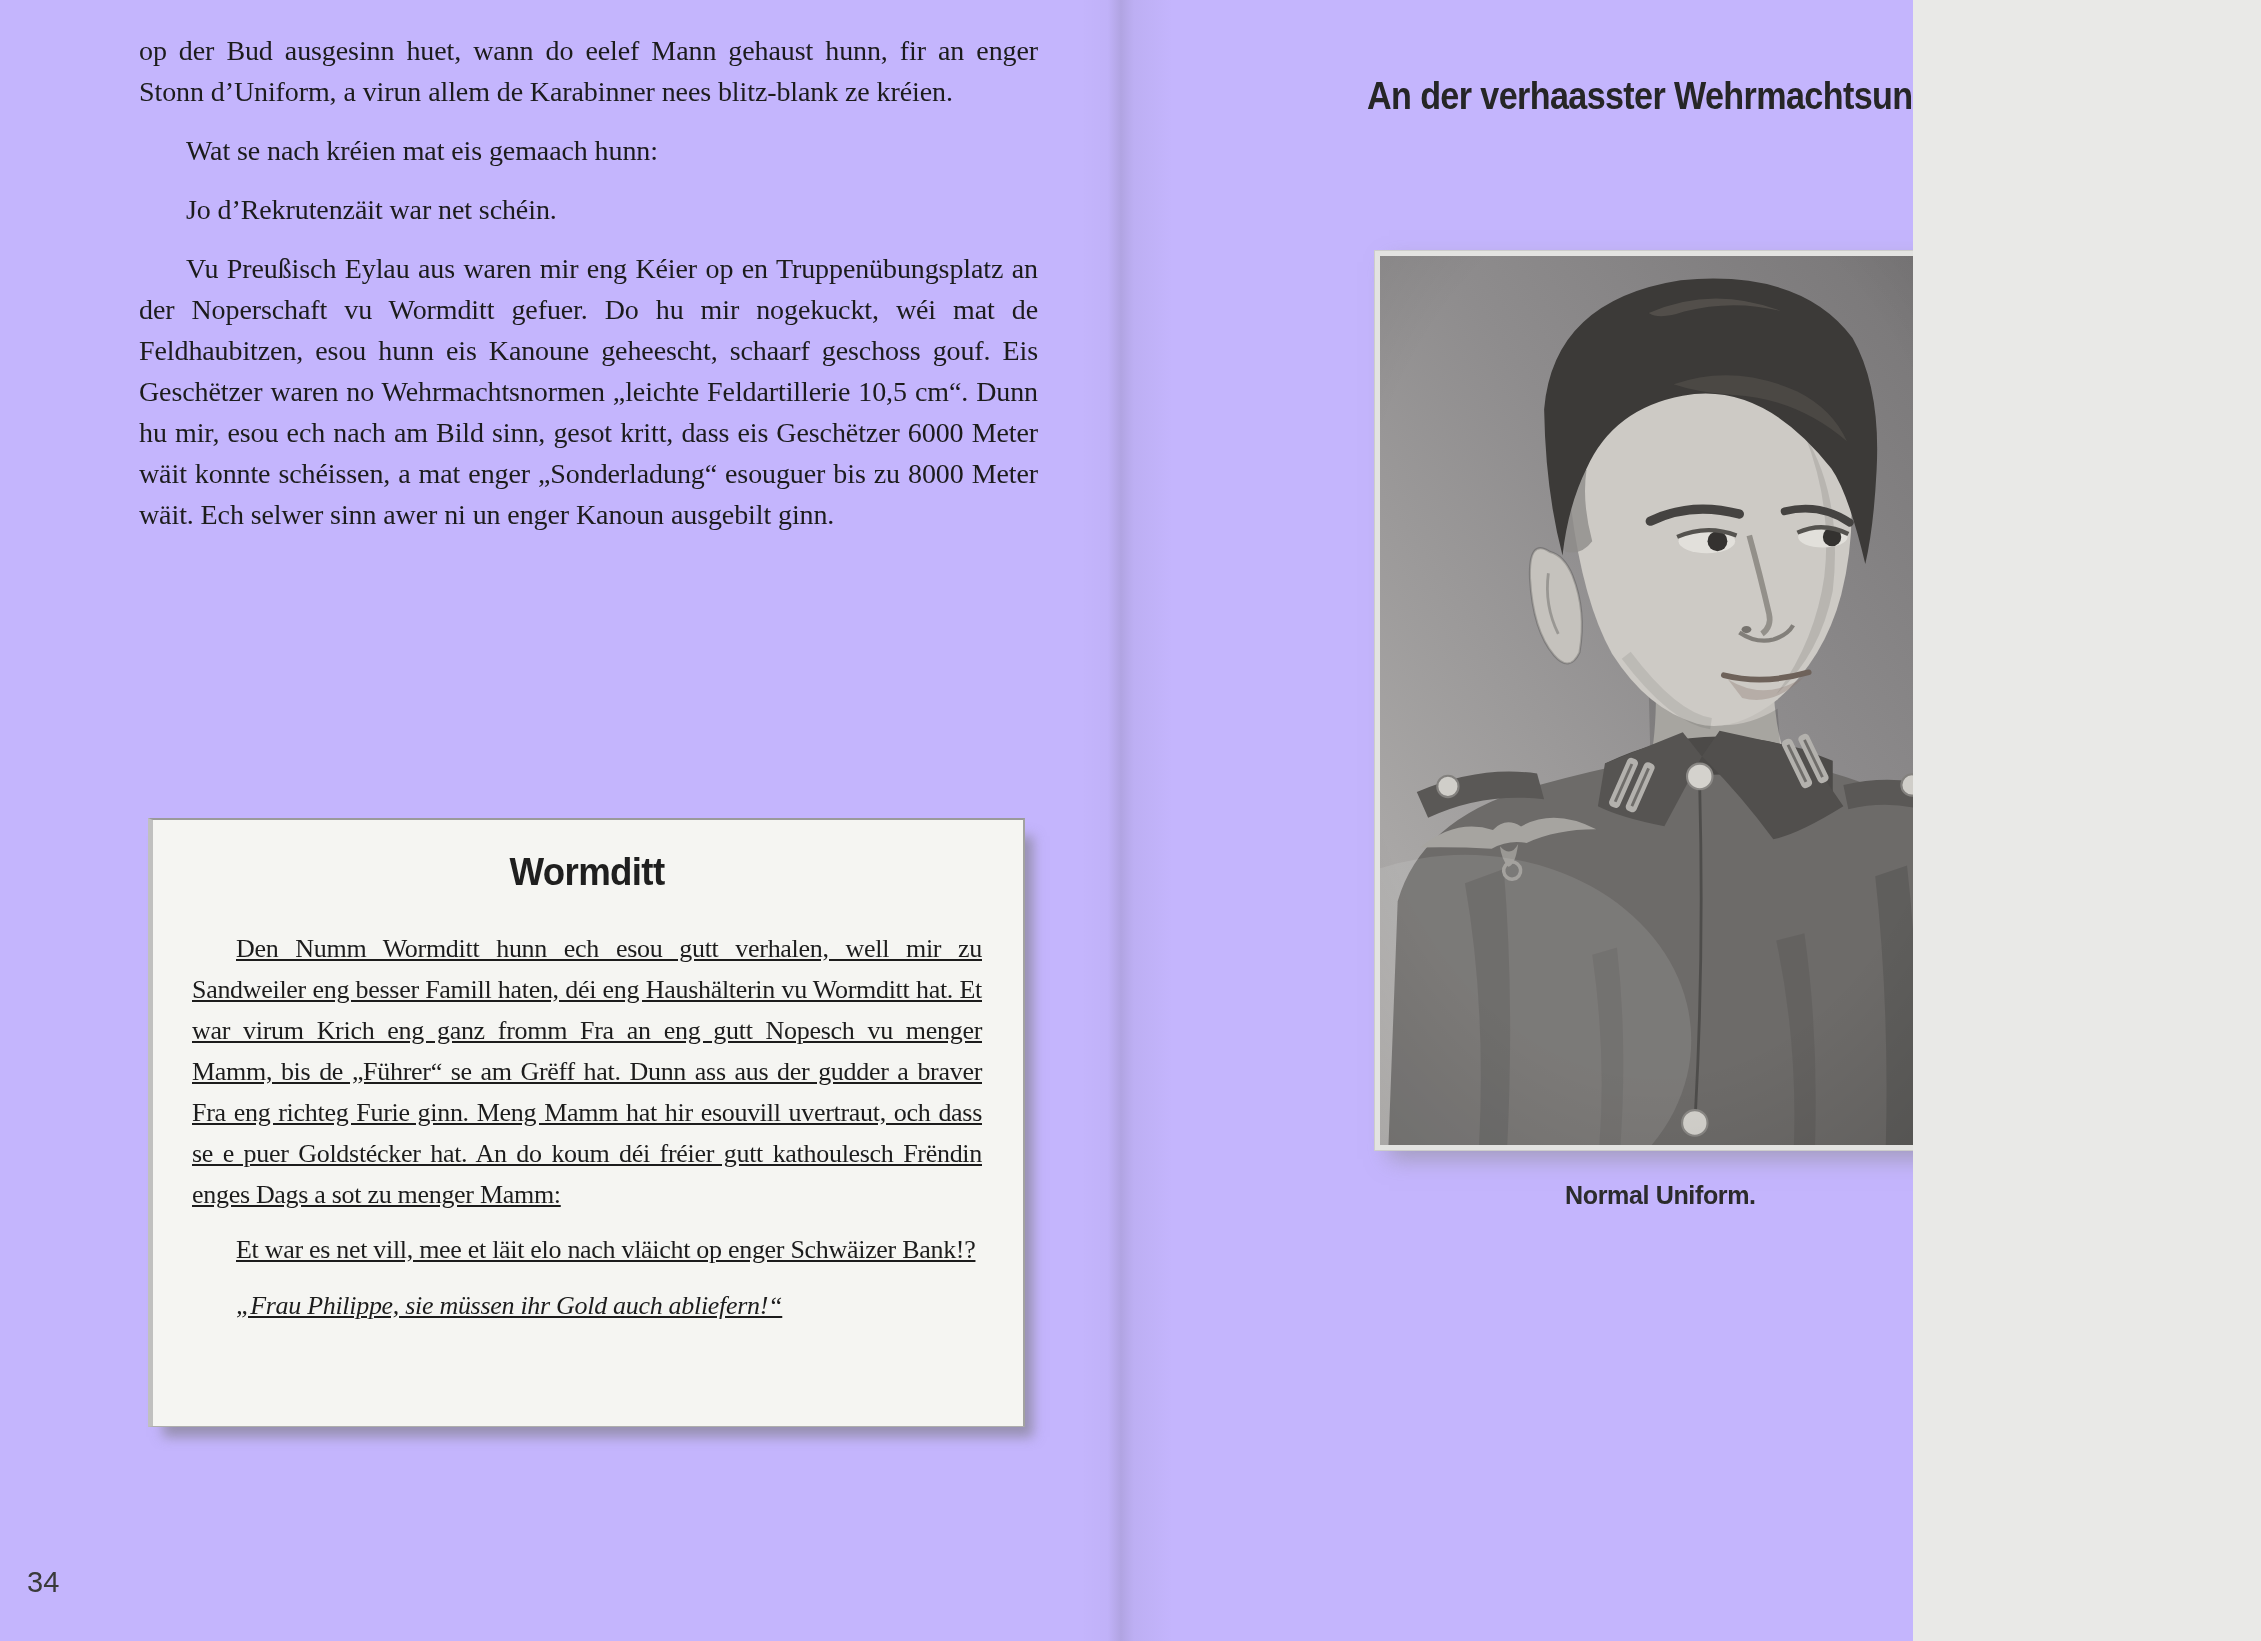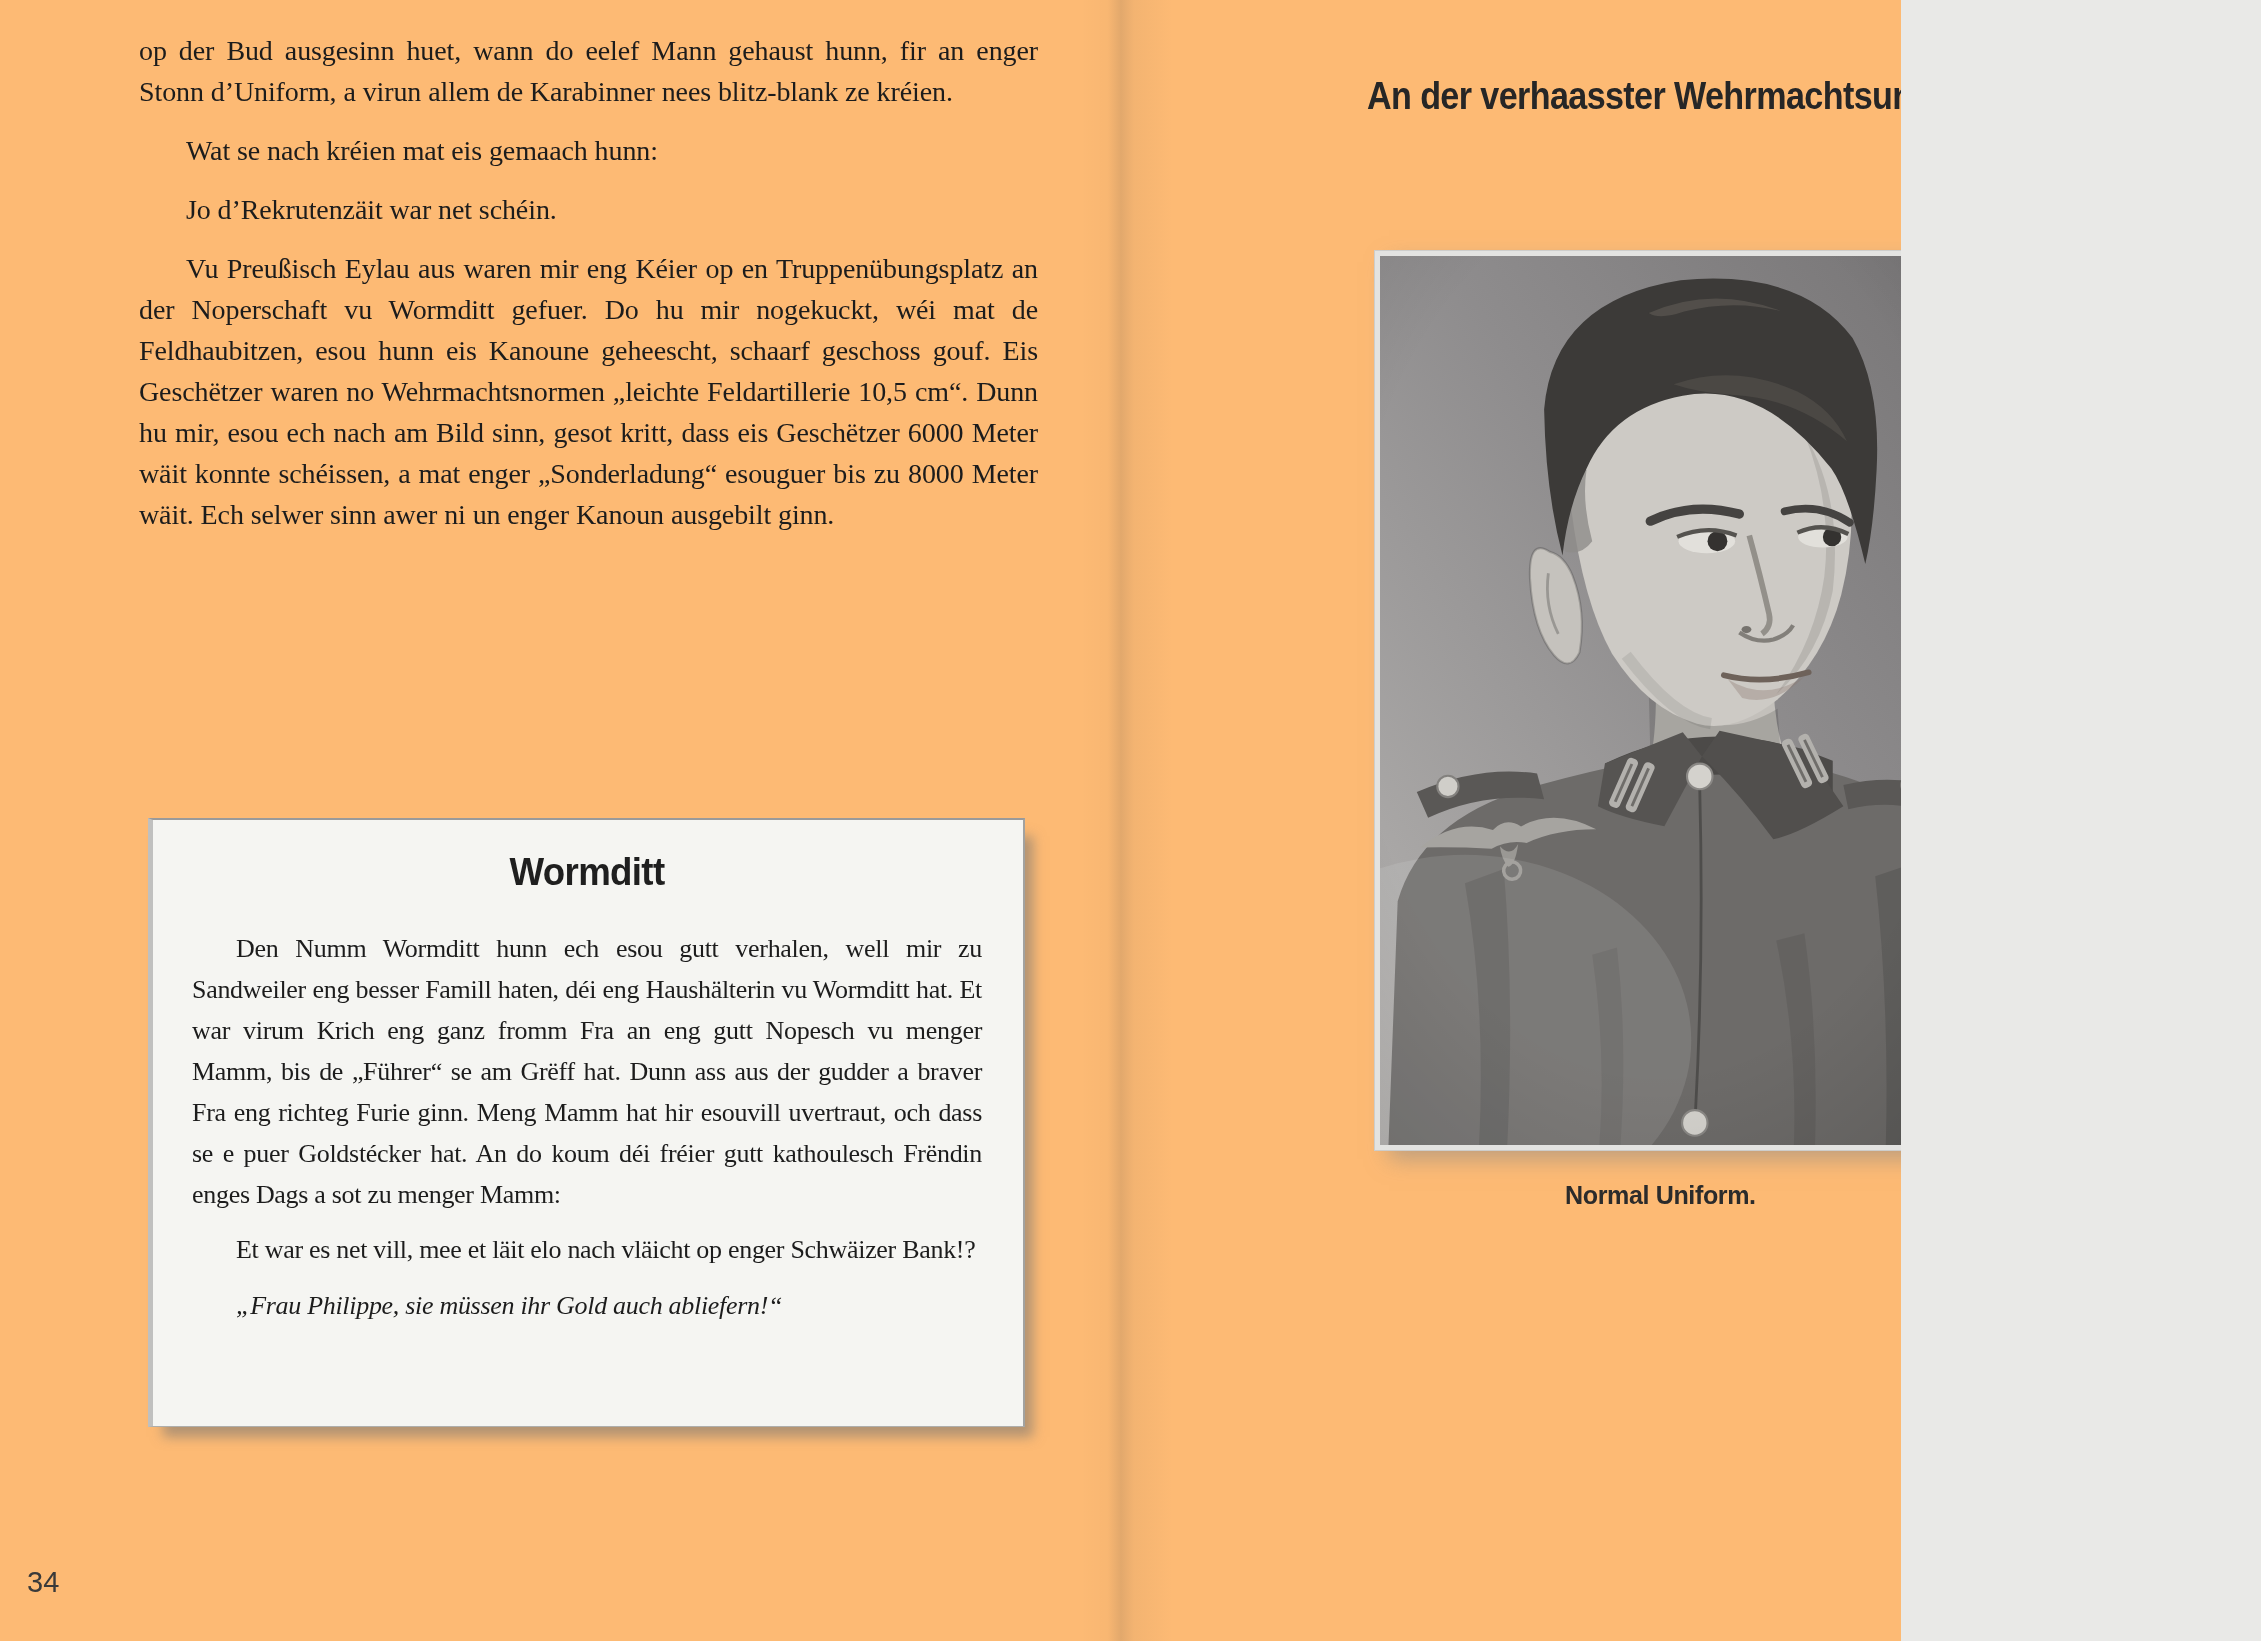--- a/index.html
+++ b/index.html
@@ -1,20 +1,21 @@
 <!DOCTYPE html>
 <html style="font-size:11.4px"><head>
 <meta charset="utf-8">
 <style>
   html,body{margin:0;padding:0;background:#e9e9e7;}
   .spread{
     position:relative; width:1901px; height:1641px;
-    background:#fdba74; overflow:hidden;
+    background:#c4b5fd; overflow:hidden;
     font-family:"Liberation Serif","DejaVu Serif",serif;
     color:#1c1c1c;
+    padding-left:12px;
   }
   
   .gutter{
     position:absolute; left:1080px; top:0; width:93px; height:1641px;
     background:linear-gradient(90deg, rgba(0,0,0,0) 0%, rgba(0,0,0,0.02) 30%,
       rgba(60,60,60,0.14) 44%, rgba(60,60,60,0.05) 58%, rgba(0,0,0,0) 100%);
     pointer-events:none;
   }
   
   .body-text{
@@ -38,21 +39,21 @@
     padding:21.4px 41px 21.4px 39px; overflow:hidden;
   }
   .wormditt-box h2{
     margin:8.6px 0 34px 0; text-align:center;
     font-family:"Liberation Sans","DejaVu Sans",sans-serif;
     font-weight:bold; font-size:39px; color:#1f1f1f;
     transform:scaleX(0.94); transform-origin:center top;
     letter-spacing:-0.7px;
   }
   .box-text{font-size:26px; line-height:41px; text-align:justify; letter-spacing:-0.3px;}
-  .box-text p{margin:0 0 14.3px 0; text-indent:44px;}
+  .box-text p{margin:0 0 14.3px 0; text-indent:44px;text-decoration:underline;}
   
   .pagenum{
     position:absolute;
     font-family:"Liberation Sans","DejaVu Sans",sans-serif;
     font-size:29px; color:#3a3a3a;
   }
   .pagenum-left{left:27px; top:1566px;}
   .pagenum-right{left:2196px; top:1585px;}
   
   .chapter-heading{

